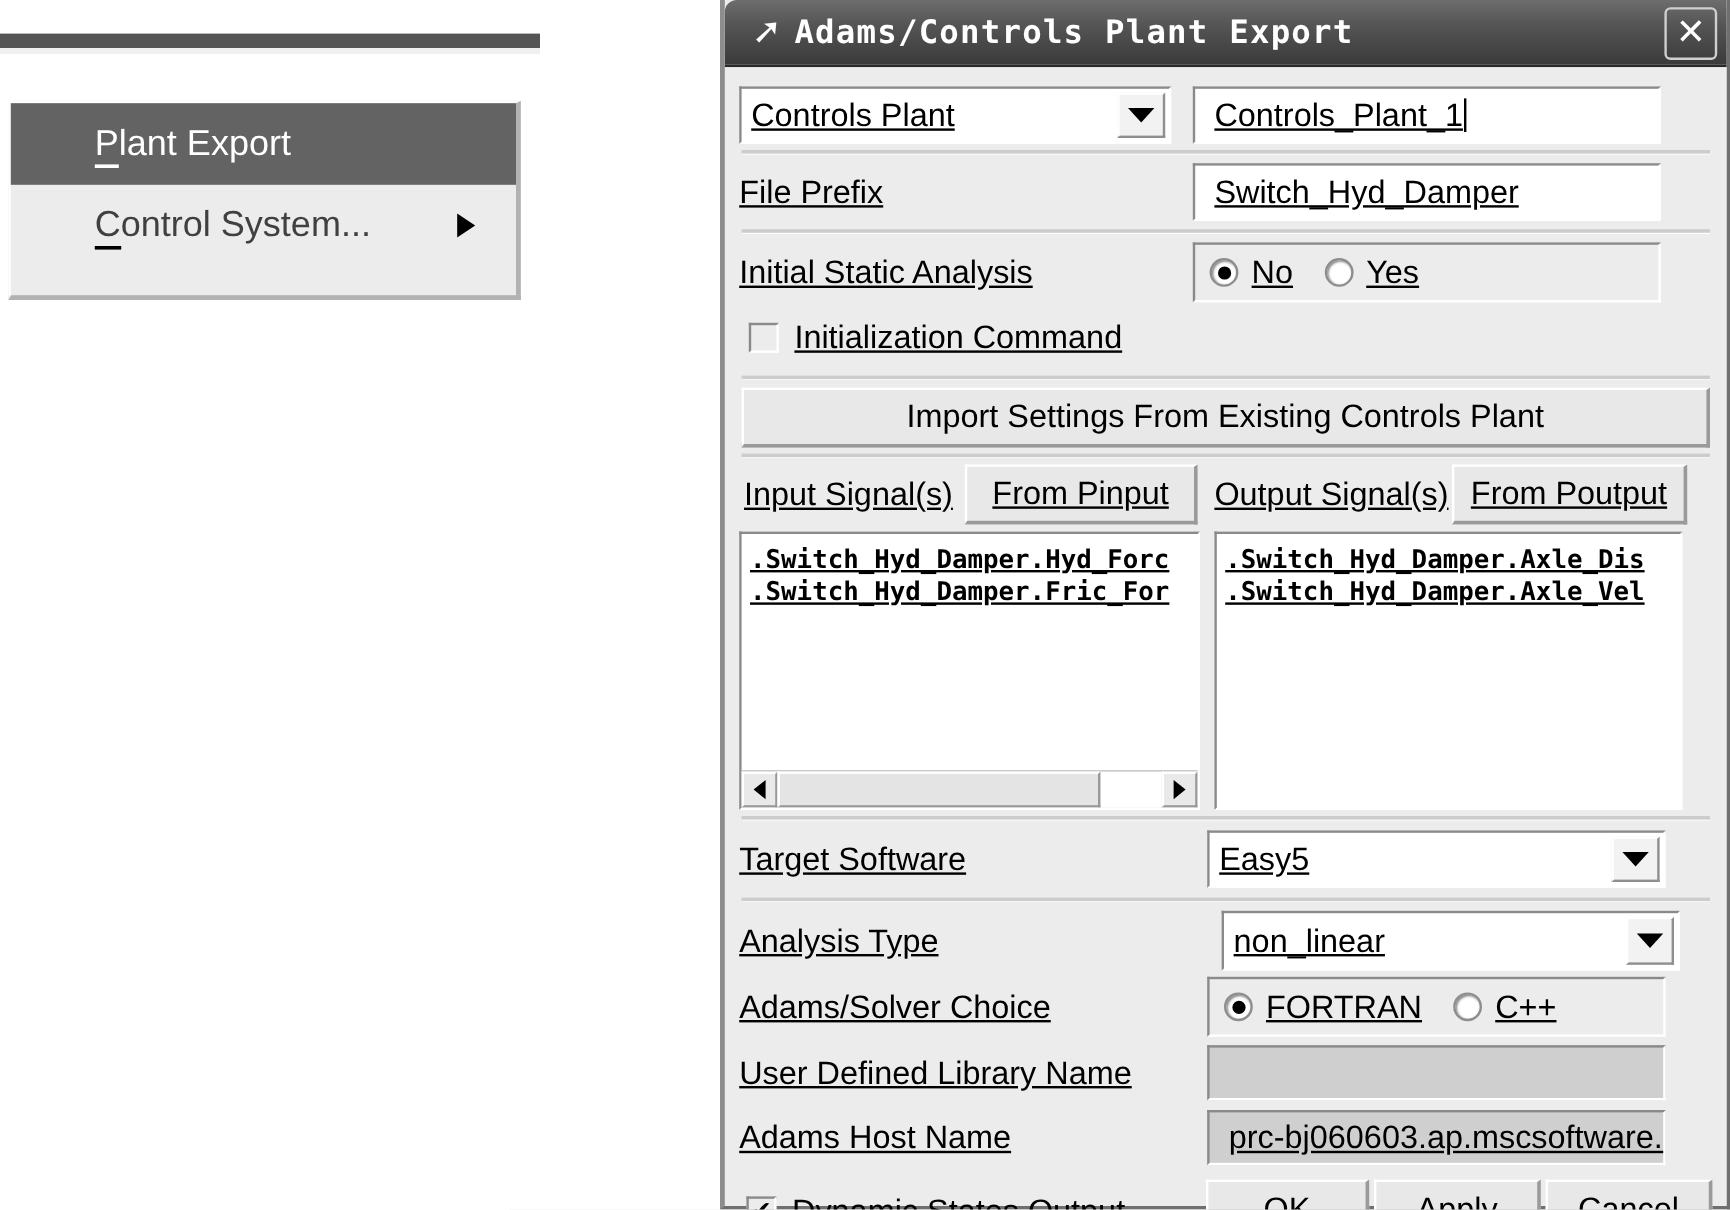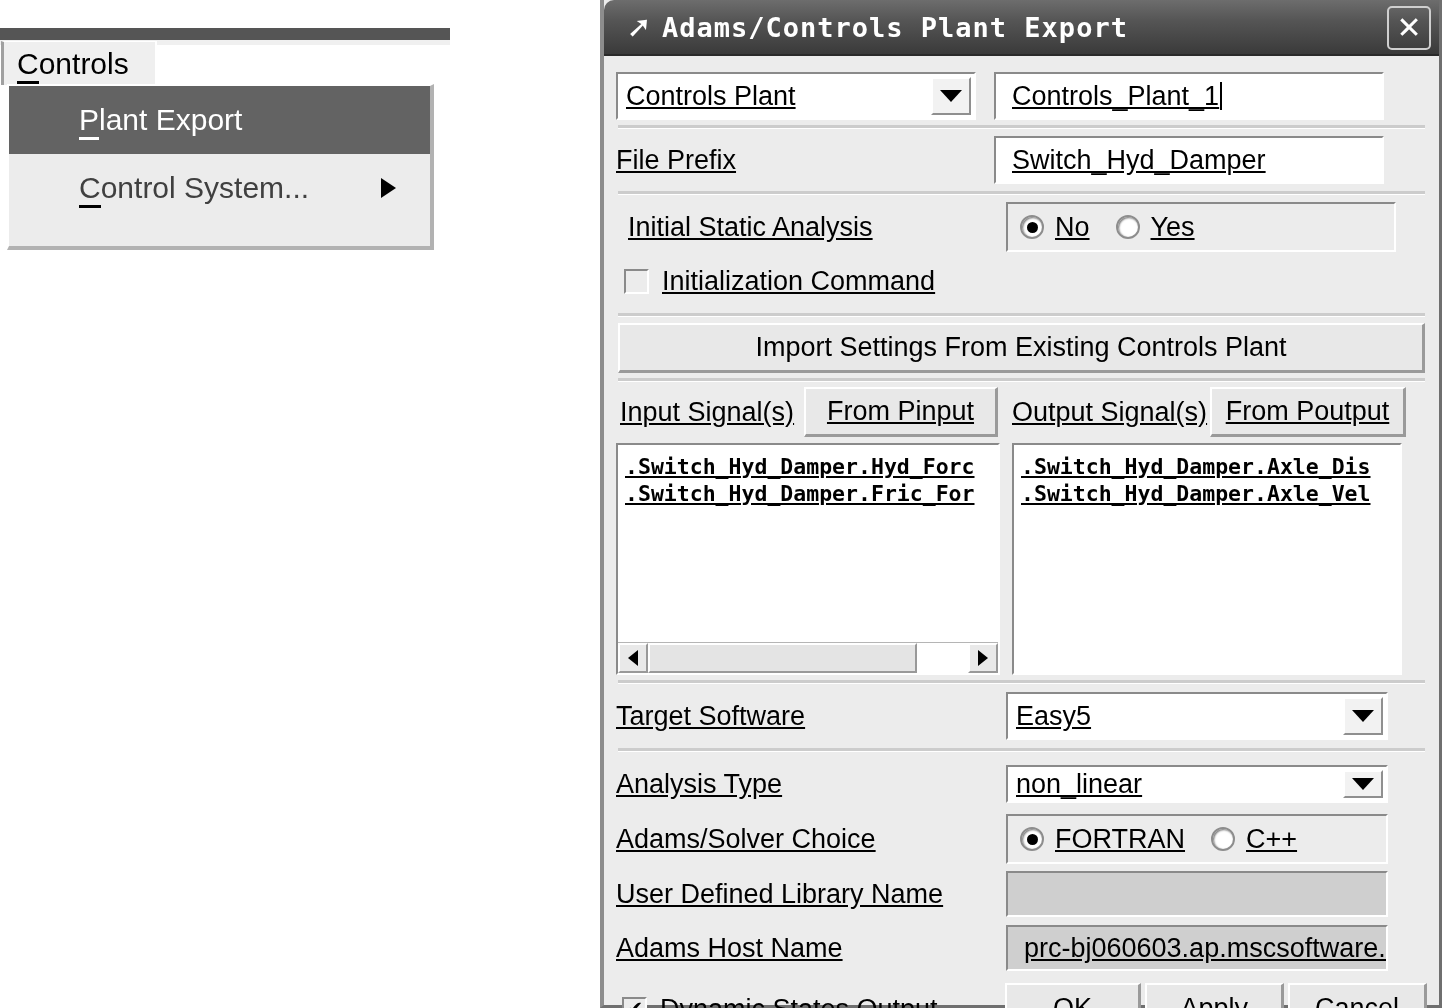--- a/index.html
+++ b/index.html
@@ -179,23 +179,20 @@
     border-right:2px solid #999;border-bottom:2px solid #999;
   }
 </style>
 </head>
 <body>
 
 <div id="menu-area">
   <div id="menubar"></div>
   <div id="menubar-strip"></div>
 
-  <div id="menu-controls">
-    <span class="lbl"><span class="ul-first">C</span><span>ontrols</span></span>
-  </div>
 
   <div id="dropdown">
     <div class="menu-item sel">
       <span><span class="ul-first">P</span><span>lant Export</span></span>
     </div>
     <div class="menu-item">
       <span><span class="ul-first">C</span><span>ontrol System...</span></span>
       <span class="submenu-arrow"></span>
     </div>
   </div>
@@ -228,21 +225,21 @@
     <div class="sep"></div>
 
     <div class="row" style="height:52px;">
       <div class="label" style="width:378px;">File Prefix</div>
       <div class="field" style="width:390px;height:48px;">Switch_Hyd_Damper</div>
     </div>
 
     <div class="sep"></div>
 
     <div class="row" style="height:54px;">
-      <div class="label" style="width:378px;margin-left:12px;">Initial Static Analysis</div>
+      <div class="label" style="width:378px;">Initial Static Analysis</div>
       <div class="radio-panel" style="width:390px;height:50px;">
         <span class="radio on">
             <span class="dot"></span>
             <span>No</span>
           </span>
         <span class="radio">
             <span class="dot"></span>
             <span>Yes</span>
           </span>
       </div>
@@ -301,21 +298,21 @@
         <span class="combo-arrow">
             <span class="tri-down"></span>
           </span>
       </div>
     </div>
 
     <div class="sep"></div>
 
     <div class="row" style="height:54px;">
       <div class="label" style="width:390px;">Analysis Type</div>
-      <div class="combo" style="width:382px;height:38px;">
+      <div class="combo" style="width:382px;height:50px;margin-left:12px;">
         <span>non_linear</span>
         <span class="combo-arrow">
             <span class="tri-down"></span>
           </span>
       </div>
     </div>
 
     <div class="row" style="height:56px;">
       <div class="label" style="width:390px;">Adams/Solver Choice</div>
       <div class="radio-panel" style="width:382px;height:50px;">

